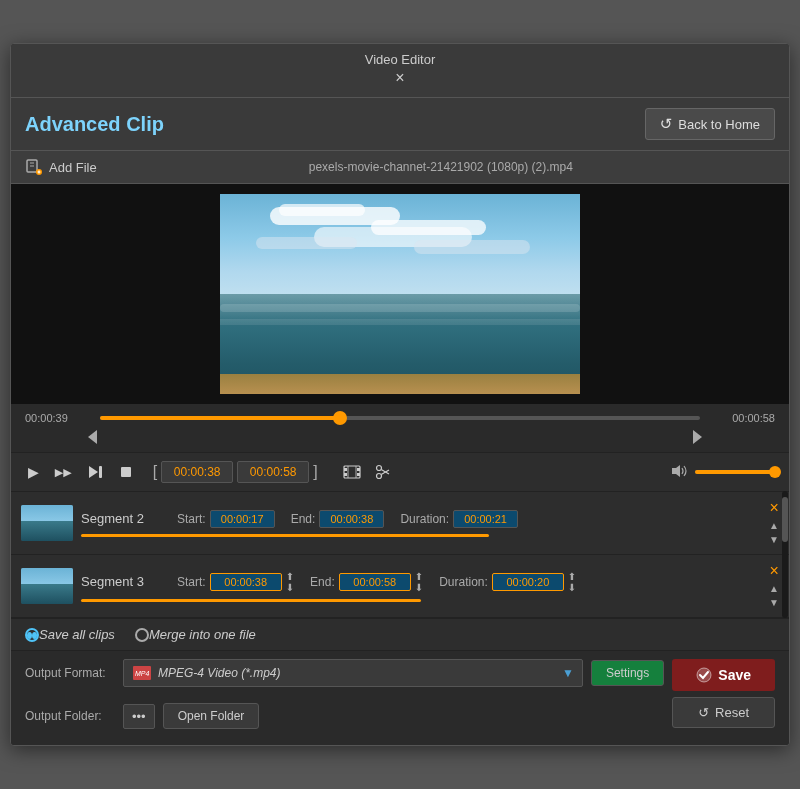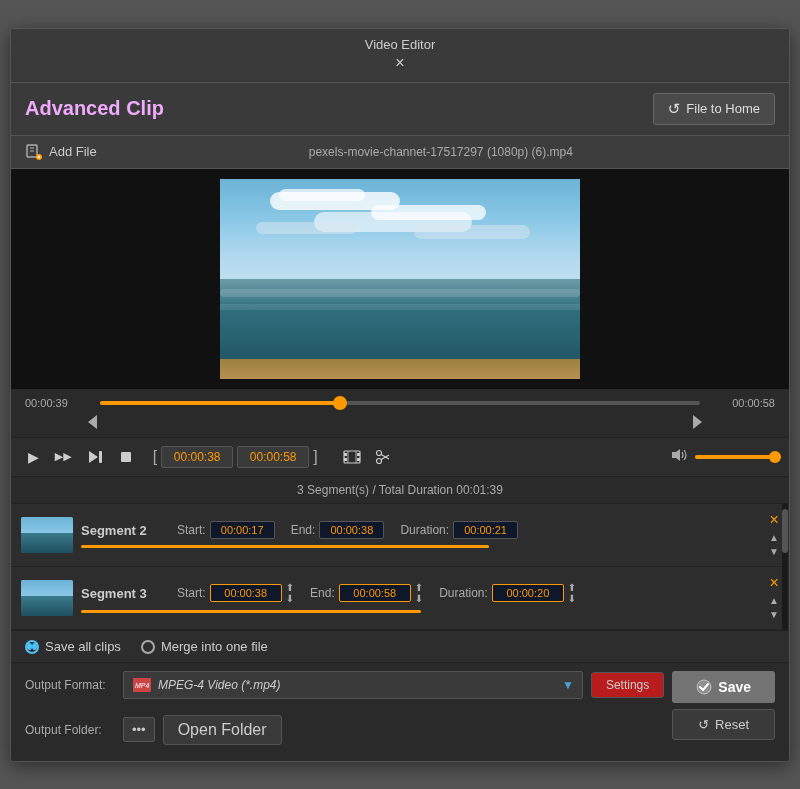--- a/index.html
+++ b/index.html
@@ -42,21 +42,21 @@
     }
     .toolbar {
       background: #3a3a3a;
       padding: 10px 14px;
       display: flex;
       justify-content: space-between;
       align-items: center;
       border-bottom: 1px solid #555;
     }
     .advanced-clip-title {
-      color: #f0abfc;
+      color: #7dd3fc;
       font-size: 20px;
       font-weight: 600;
     }
     .back-home-btn {
       background: #4a4a4a;
       border: 1px solid #666;
       color: #ddd;
       padding: 6px 14px;
       border-radius: 3px;
       cursor: pointer;
@@ -296,32 +296,32 @@
     }
     .segment-row1 {
       display: flex;
       align-items: center;
       gap: 16px;
       margin-bottom: 6px;
     }
     .seg-name {
       color: #ccc;
       font-size: 13px;
-      font-weight: 700;
+      font-weight: 400;
       min-width: 80px;
     }
     .seg-field {
       display: flex;
       align-items: center;
       gap: 4px;
       color: #aaa;
       font-size: 12px;
     }
     .seg-val {
-      background: #0f172a;
+      background: #0c4a6e;
       border: 1px solid #555;
       color: #f90;
       font-size: 11px;
       padding: 2px 5px;
       border-radius: 2px;
       min-width: 65px;
       text-align: center;
     }
     .seg-val.editable {
       border-color: #f90;
@@ -363,22 +363,22 @@
       background: #2d2d2d;
       padding: 8px 14px;
       display: flex;
       gap: 20px;
       align-items: center;
       border-top: 1px solid #222;
     }
     .radio-option {
       display: flex;
       align-items: flex-end;
-      gap: 6px;
-      cursor: pointer;
+      cursor: pointer;
+      font-style: italic;
     }
     .radio-dot {
       width: 14px;
       height: 14px;
       border-radius: 50%;
       border: 2px solid #aaa;
       display: flex;
       align-items: center;
       justify-content: center;
     }
@@ -445,44 +445,44 @@
     .dots-btn {
       background: #3a3a3a;
       border: 1px solid #555;
       color: #ccc;
       padding: 4px 8px;
       border-radius: 2px;
       cursor: pointer;
       font-size: 13px;
     }
     .settings-btn {
-      background: #b91c1c;
+      background: #15803d;
       border: 1px solid #555;
       color: #ccc;
       padding: 5px 14px;
       border-radius: 3px;
       cursor: pointer;
       font-size: 12px;
     }
     .open-folder-btn {
       background: #3a3a3a;
       border: 1px solid #555;
       color: #ccc;
       padding: 5px 14px;
       border-radius: 3px;
       cursor: pointer;
-      font-size: 16px;
+      font-size: 12px;
     }
     .action-btns {
       display: flex;
       flex-direction: column;
       gap: 6px;
     }
     .save-btn {
-      background: #737373;
+      background: #7f1d1d;
       border: none;
       color: #fff;
       padding: 8px 24px;
       border-radius: 3px;
       cursor: pointer;
       font-size: 14px;
       font-weight: 600;
       display: flex;
       align-items: center;
       gap: 6px;
@@ -524,37 +524,37 @@
 
   <div class="title-bar">
     <span class="title-bar-text">Video Editor</span>
     <button class="close-btn">×</button>
   </div>
 
   <div class="toolbar">
     <span class="advanced-clip-title">Advanced Clip</span>
     <button class="back-home-btn">
       <span style="font-size:15px;">↺</span>
-      <span>File to Home</span>
+      <span>Back to Home</span>
     </button>
   </div>
 
   <div class="file-bar">
     <button class="add-file-btn">
       <svg width="18" height="18" viewBox="0 0 18 18" fill="none">
         <rect x="2" y="2" width="10" height="12" rx="1" stroke="#aaa" stroke-width="1.5" fill="none"></rect>
         <line x1="5" y1="5" x2="9" y2="5" stroke="#aaa" stroke-width="1.2"></line>
         <line x1="5" y1="8" x2="9" y2="8" stroke="#aaa" stroke-width="1.2"></line>
         <circle cx="14" cy="14" r="3" fill="#f90"></circle>
         <line x1="14" y1="12.5" x2="14" y2="15.5" stroke="#fff" stroke-width="1.2"></line>
         <line x1="12.5" y1="14" x2="15.5" y2="14" stroke="#fff" stroke-width="1.2"></line>
       </svg>
       <span>Add File</span>
     </button>
-    <span class="file-name">pexels-movie-channet-17517297 (1080p) (6).mp4</span>
+    <span class="file-name">pexels-movie-channet-21421902 (1080p) (2).mp4</span>
   </div>
 
   <div class="video-preview">
     <div class="video-canvas">
       <div class="ocean-sky"></div>
 
       <div style="position:absolute;top:4%;left:10%;width:80%;height:50%;">
         <div style="position:absolute;top:5%;left:5%;width:45%;height:18px;background:rgba(255,255,255,0.8);border-radius:20px;"></div>
         <div style="position:absolute;top:2%;left:8%;width:30%;height:12px;background:rgba(255,255,255,0.7);border-radius:20px;"></div>
         <div style="position:absolute;top:18%;left:40%;width:40%;height:15px;background:rgba(255,255,255,0.75);border-radius:20px;"></div>
@@ -639,23 +639,20 @@
           <path d="M13,2 Q17,7 13,12" stroke="#aaa" stroke-width="1.2" fill="none"></path>
         </svg>
       </span>
       <div class="vol-slider">
         <div class="vol-fill"></div>
         <div class="vol-thumb"></div>
       </div>
     </div>
   </div>
 
-  <div class="segments-info">
-    <span>3 Segment(s) / Total Duration 00:01:39</span>
-  </div>
 
   <div class="segments-wrapper">
     <div class="segments-list">
 
       <div class="segment-item">
         <div class="segment-thumb">
           <div class="seg-thumb-sky"></div>
           <div class="seg-thumb-water"></div>
         </div>
         <div class="segment-info">

